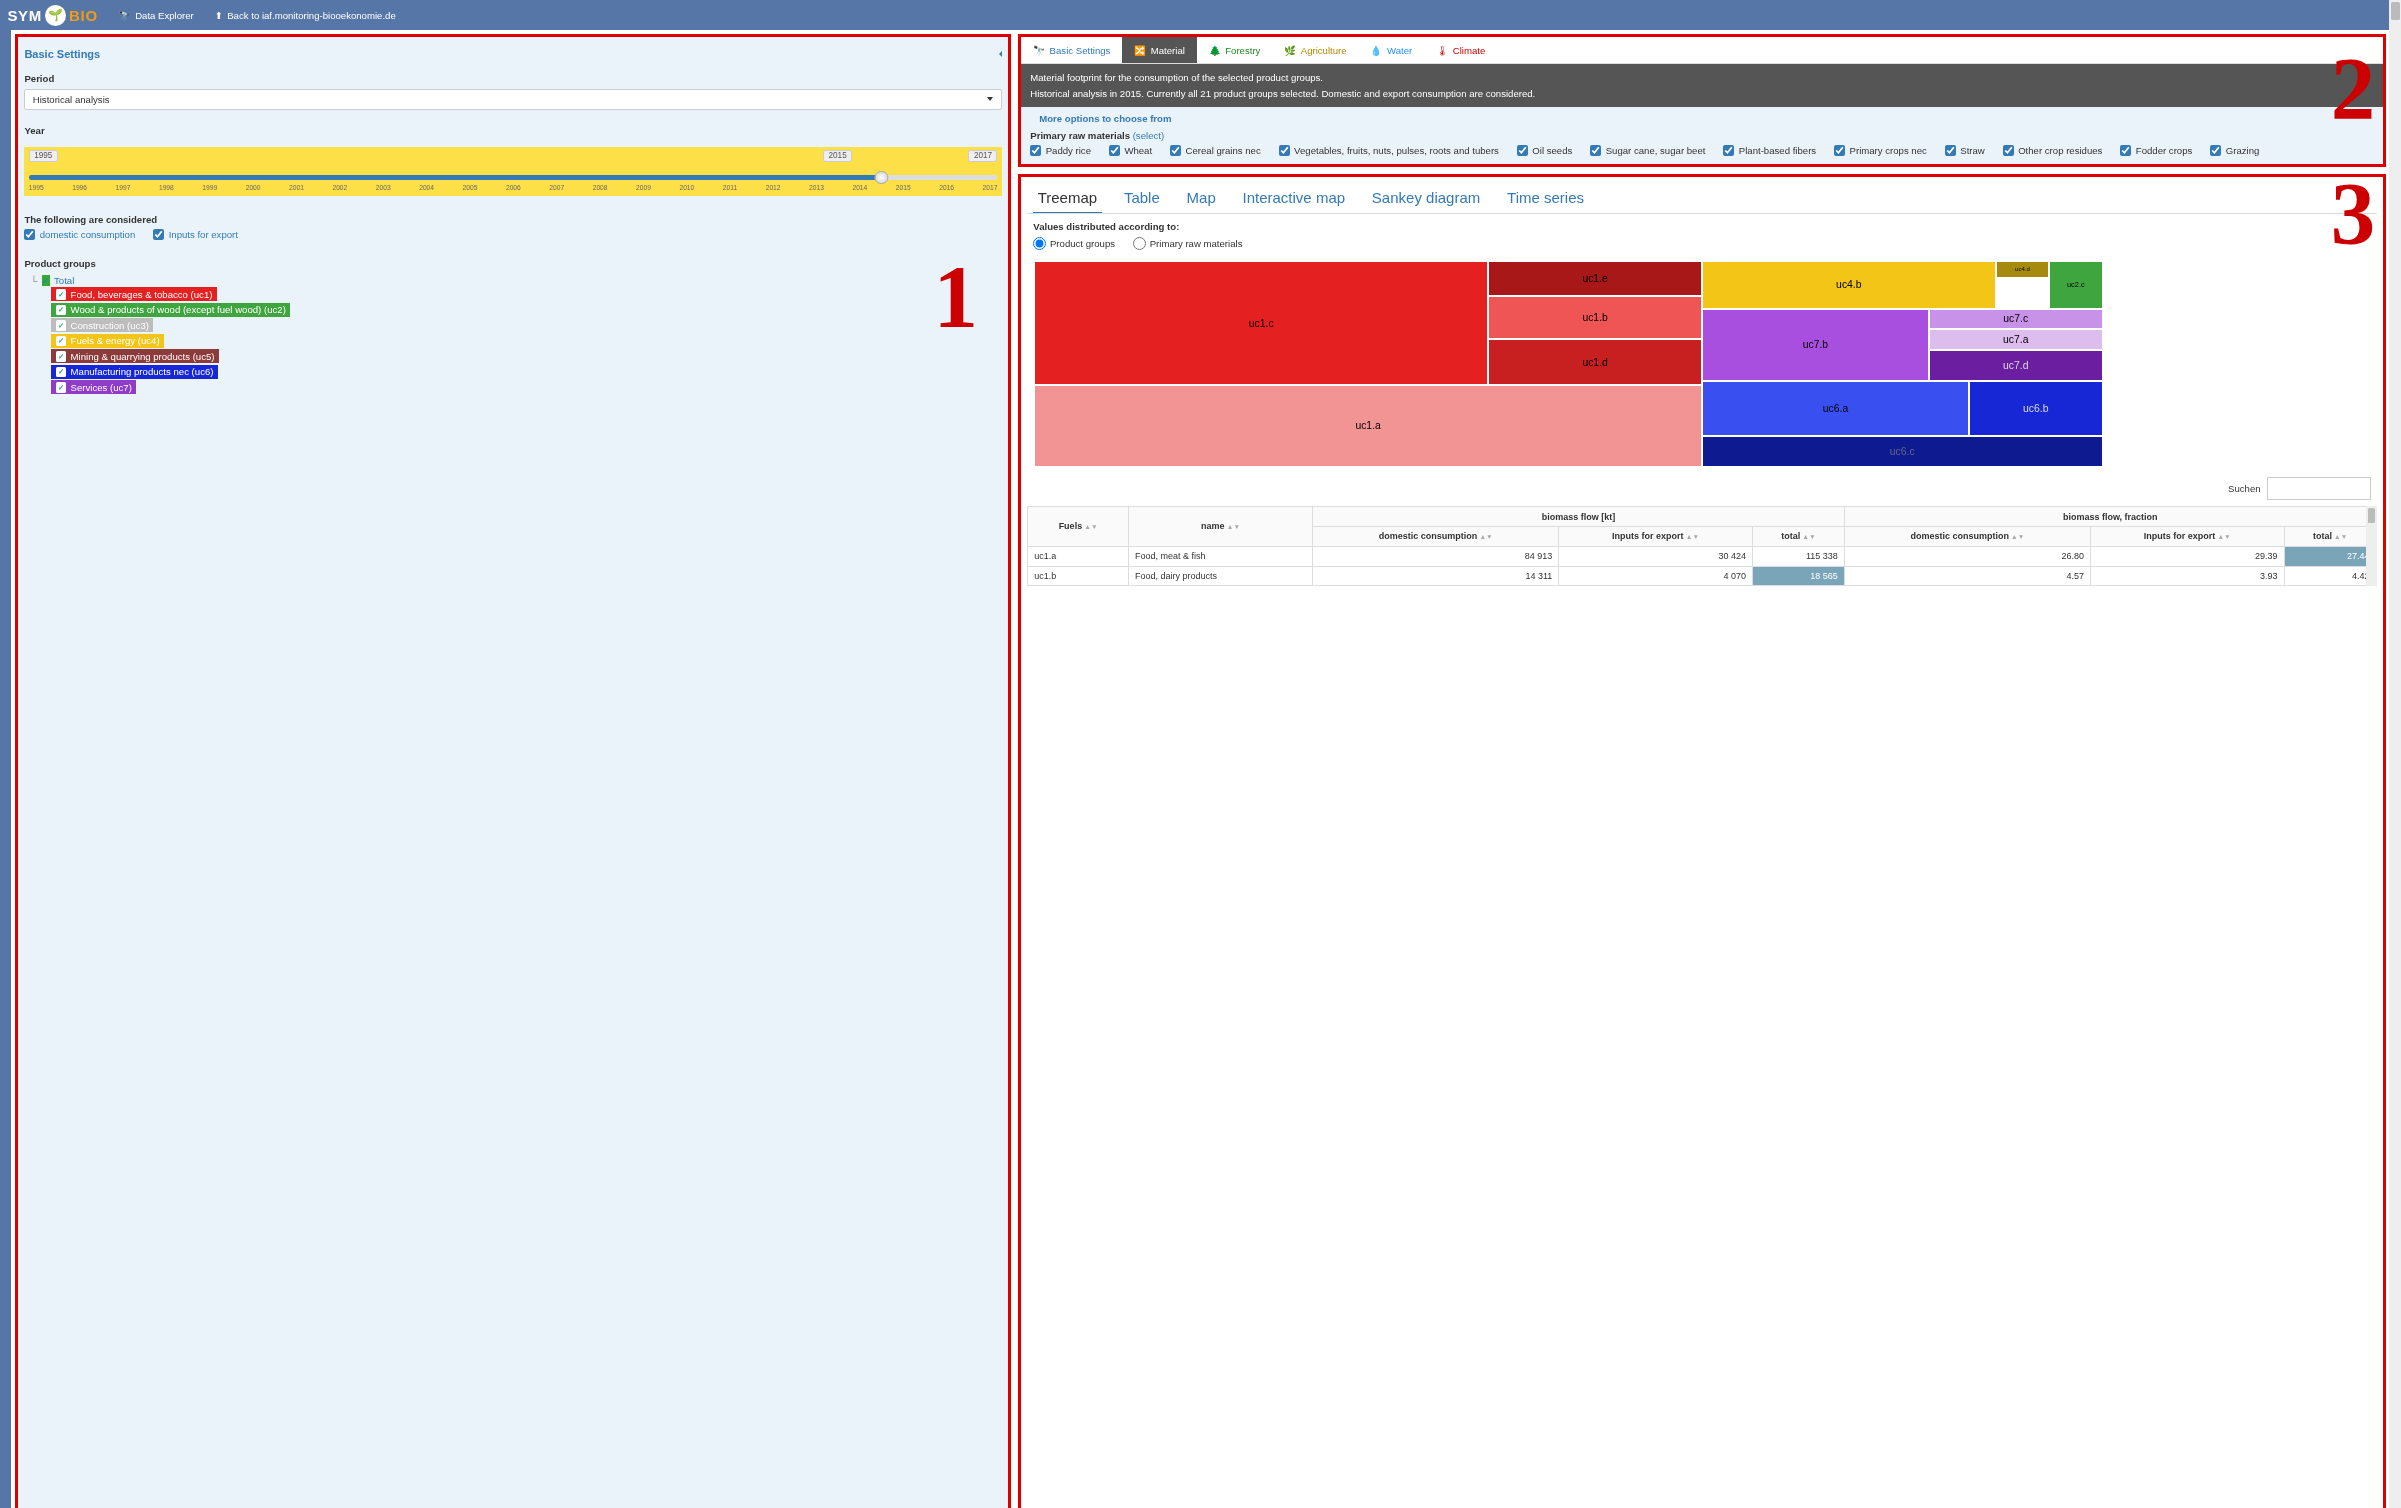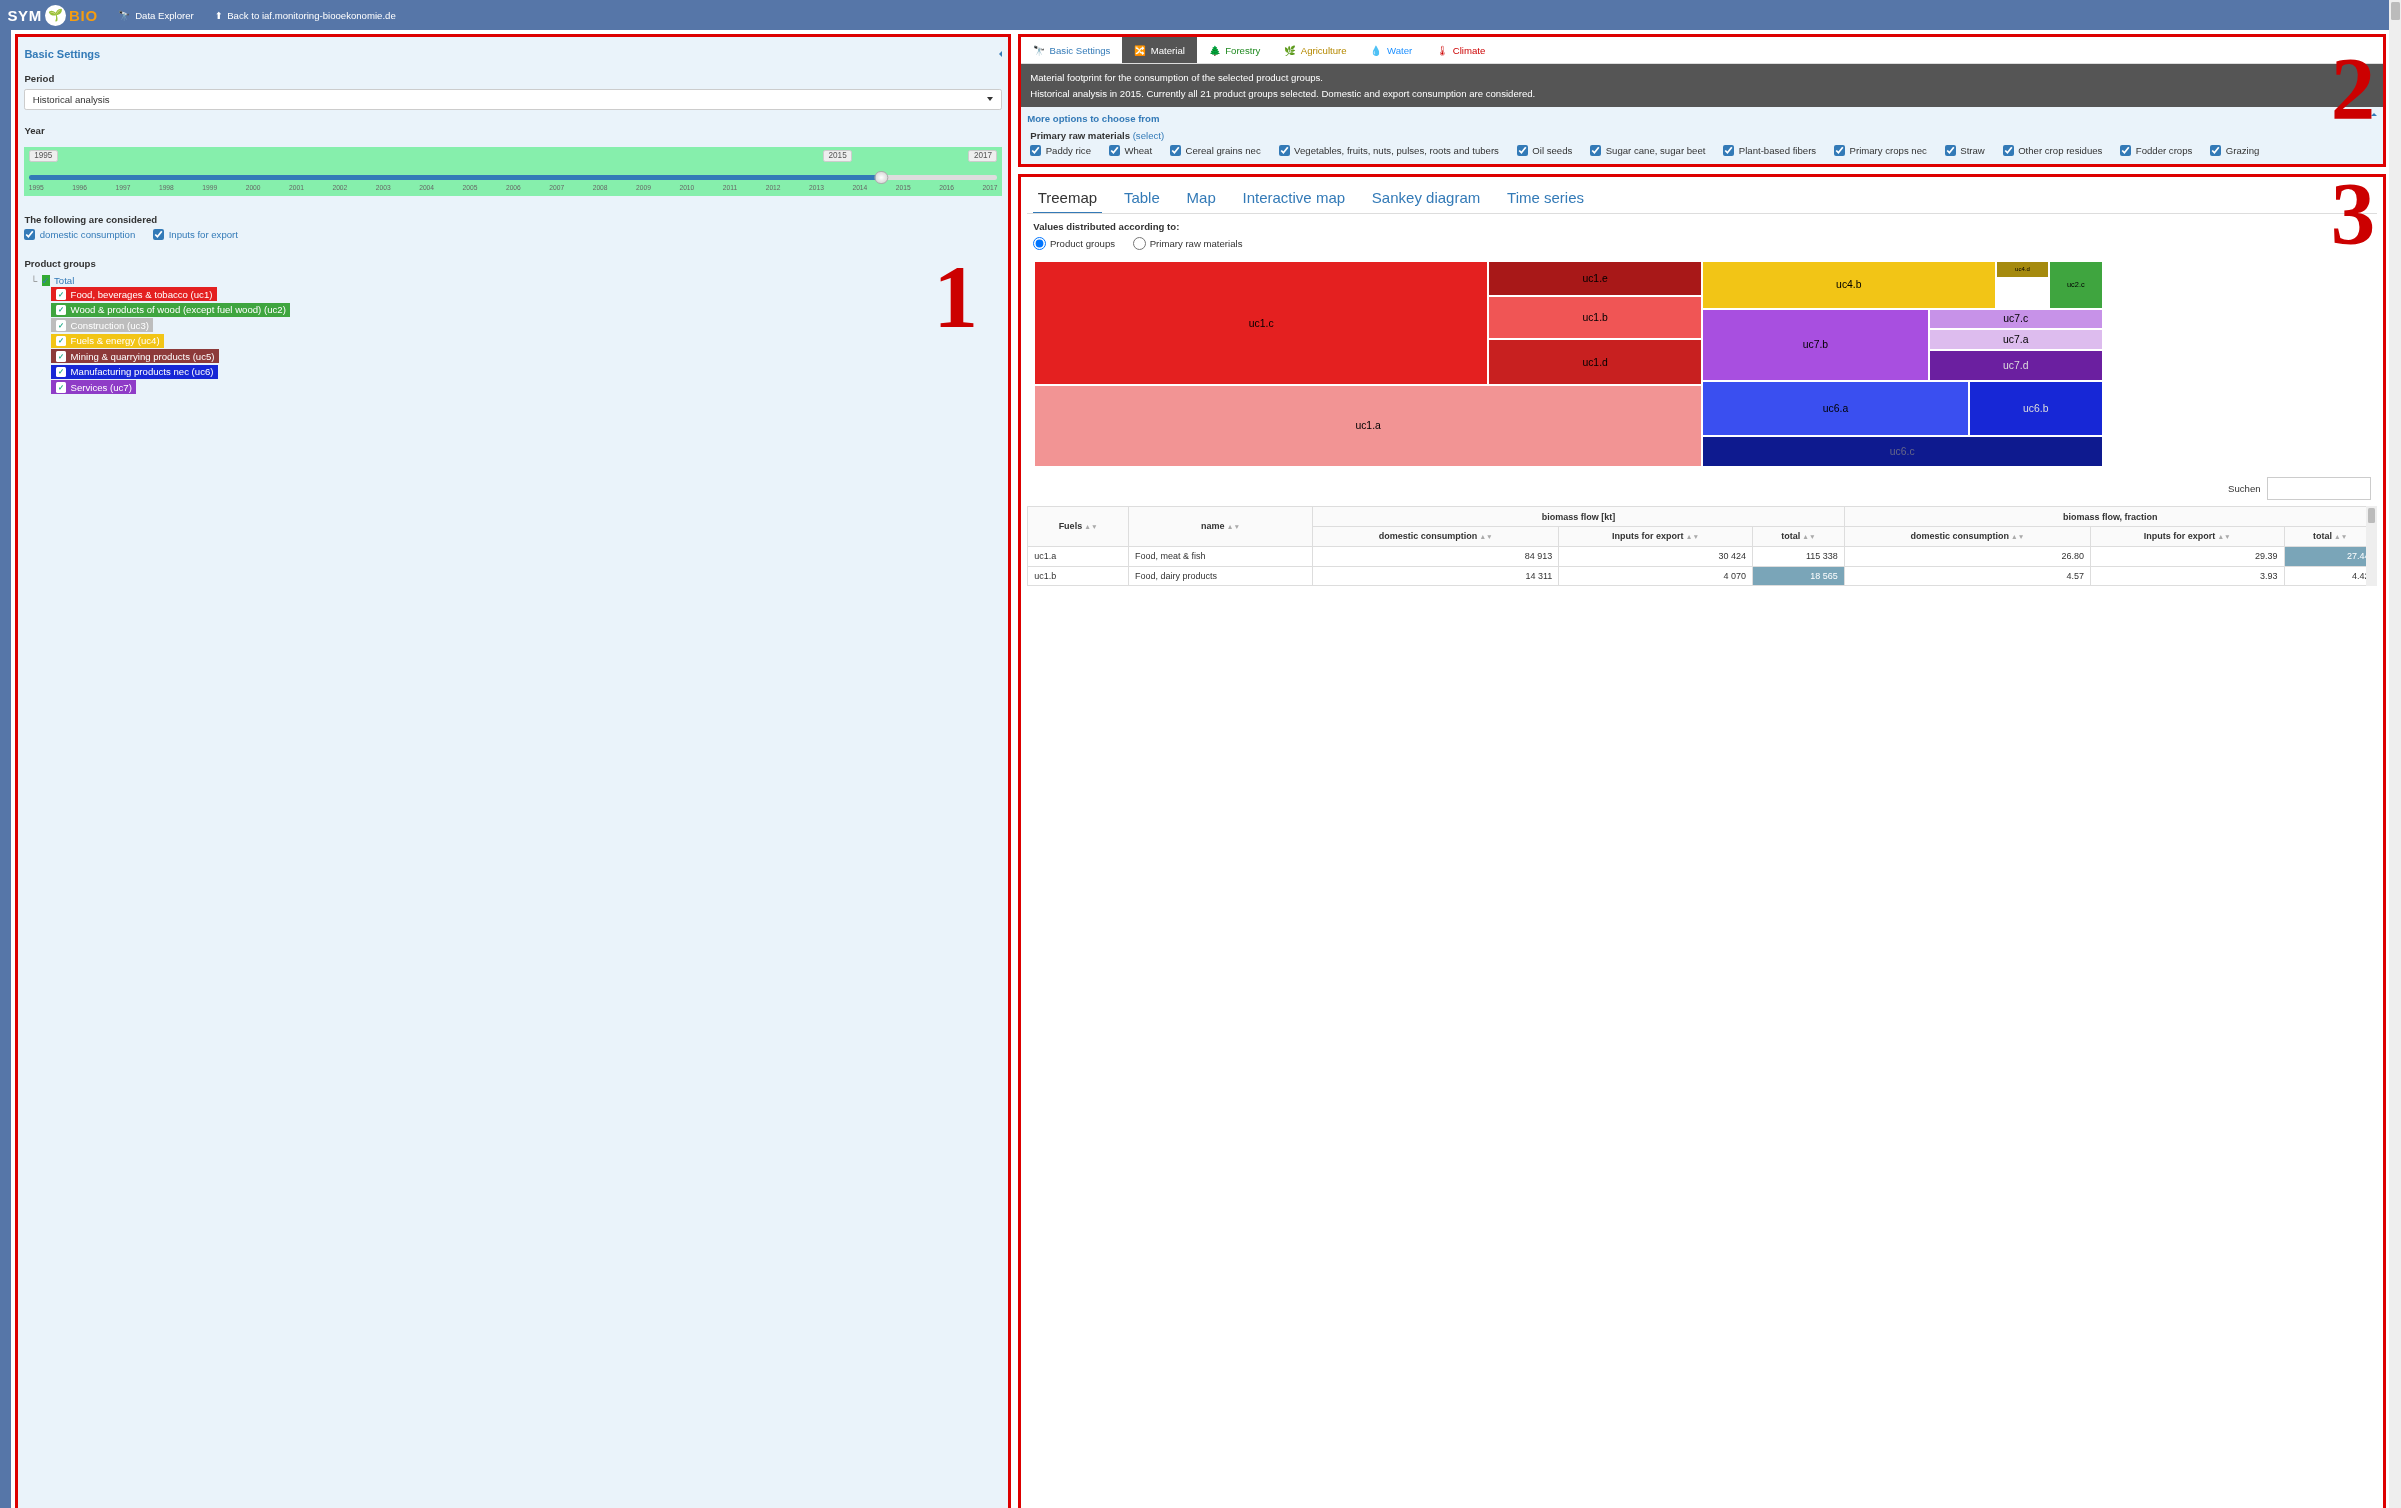--- a/index.html
+++ b/index.html
@@ -17,21 +17,21 @@
 .panel-right { flex: 1; display: flex; flex-direction: column; gap: 7.4px; }
 .panel-right-top { background: #eaf3fa; }
 .panel-right-bot { background: #fff; flex: 1; padding: 6px; }
 .big-num { position: absolute; color: #c00; font-size: 89px; font-weight: bold; font-family: Georgia, serif; }
 .panel-left .big-num { right: 30px; top: 208px; }
 .panel-right-top .big-num { right: 7.4px; top: 0; }
 .panel-right-bot .big-num { right: 7.4px; top: -15px; }
 .section-h { color: #337ab7; font-weight: bold; font-size: 11px; padding: 4.4px 0 7.4px 0; display: flex; justify-content: space-between; align-items: center; }
 .label-dark { color: #333; font-weight: bold; font-size: 9.6px; margin: 6px 0 4.4px 0; }
 .select { background: #fff; border: 0.7px solid #ccc; border-radius: 2.2px; padding: 4.4px 7.4px; font-size: 9.6px; display: flex; justify-content: space-between; align-items: center; cursor: pointer; }
-.year-row { background: #86efac; margin-top: 10.4px; padding: 3px 4.4px 4.4px 4.4px; }
+.year-row { background: #fde047; margin-top: 10.4px; padding: 3px 4.4px 4.4px 4.4px; }
 .year-badges { display: flex; justify-content: space-between; font-size: 8.2px; color: #555; position: relative; }
 .year-badge { background: #eee; border: 0.7px solid #ccc; border-radius: 2.2px; padding: 0.7px 4.4px; }
 .year-val { position: absolute; left: 82%; top: 0; background: #eee; border: 0.7px solid #ccc; border-radius: 2.2px; padding: 0.7px 4.4px; }
 .slider-track { height: 4.4px; background: linear-gradient(to right, #337ab7 0%, #337ab7 88%, #ddd 88%, #ddd 100%); border-radius: 2.2px; margin-top: 13.3px; position: relative; }
 .slider-thumb { position: absolute; left: 88%; top: -4.4px; width: 13.3px; height: 13.3px; border-radius: 50%; background: radial-gradient(#fff, #ccc); border: 0.7px solid #aaa; transform: translateX(-50%); }
 .slider-ticks { display: flex; justify-content: space-between; margin-top: 4.4px; font-size: 6.7px; color: #666; }
 .cb-row { display: flex; gap: 18px; align-items: center; margin-top: 4.4px; }
 .cb { display: flex; align-items: center; gap: 4.4px; color: #337ab7; font-size: 9.6px; }
 .cb input { width: 11px; height: 11px; accent-color: #337ab7; }
 .tree { margin-top: 6px; }
@@ -40,21 +40,21 @@
 .tree-node .tree-chk { width: 10.4px; height: 10.4px; background: #fff; display: inline-flex; align-items: center; justify-content: center; color: #2a8; font-size: 7.4px; font-weight: bold; border-radius: 1.5px; }
 .tabs { display: flex; background: #fff; border-bottom: 0.7px solid #ddd; }
 .tab { padding: 7.4px 12px; color: #337ab7; font-size: 9.6px; display: flex; align-items: center; gap: 4.4px; cursor: pointer; }
 .tab.active { background: #555; color: #fff; }
 .tab .ti { font-size: 9.6px; }
 .forestry { color: #228b22; } .forestry .ti { color: #228b22; }
 .agri { color: #b58900; } .agri .ti { color: #b58900; }
 .water { color: #1e90ff; } .water .ti { color: #1e90ff; }
 .climate { color: #c00; } .climate .ti { color: #c00; }
 .graybar { background: #555; color: #fff; font-size: 9.6px; padding: 6px 9px; line-height: 1.6; }
-.more-opts { color: #337ab7; font-weight: bold; padding: 6px 6px; display: flex; justify-content: space-between; }
+.more-opts { color: #337ab7; font-weight: bold; padding: 6px 18px; display: flex; justify-content: space-between; }
 .raw-block { padding: 0 9px 7.4px 9px; }
 .raw-title { font-size: 9.6px; }
 .raw-title .sel { color: #337ab7; }
 .cb-grid { display: flex; flex-wrap: wrap; gap: 6px 18px; margin-top: 4.4px; }
 .cb-grid .cb { color: #333; }
 .viz-tabs { display: flex; gap: 18px; border-bottom: 0.7px solid #ddd; padding: 0 6px; }
 .viz-tab { padding: 6px 4.4px; color: #337ab7; font-size: 15px; cursor: pointer; }
 .viz-tab.active { color: #333; border-bottom: 1.5px solid #337ab7; }
 .dist-row { padding: 7.4px 6px; font-size: 9.6px; }
 .dist-opts { display: flex; gap: 18px; margin-top: 4.4px; }

